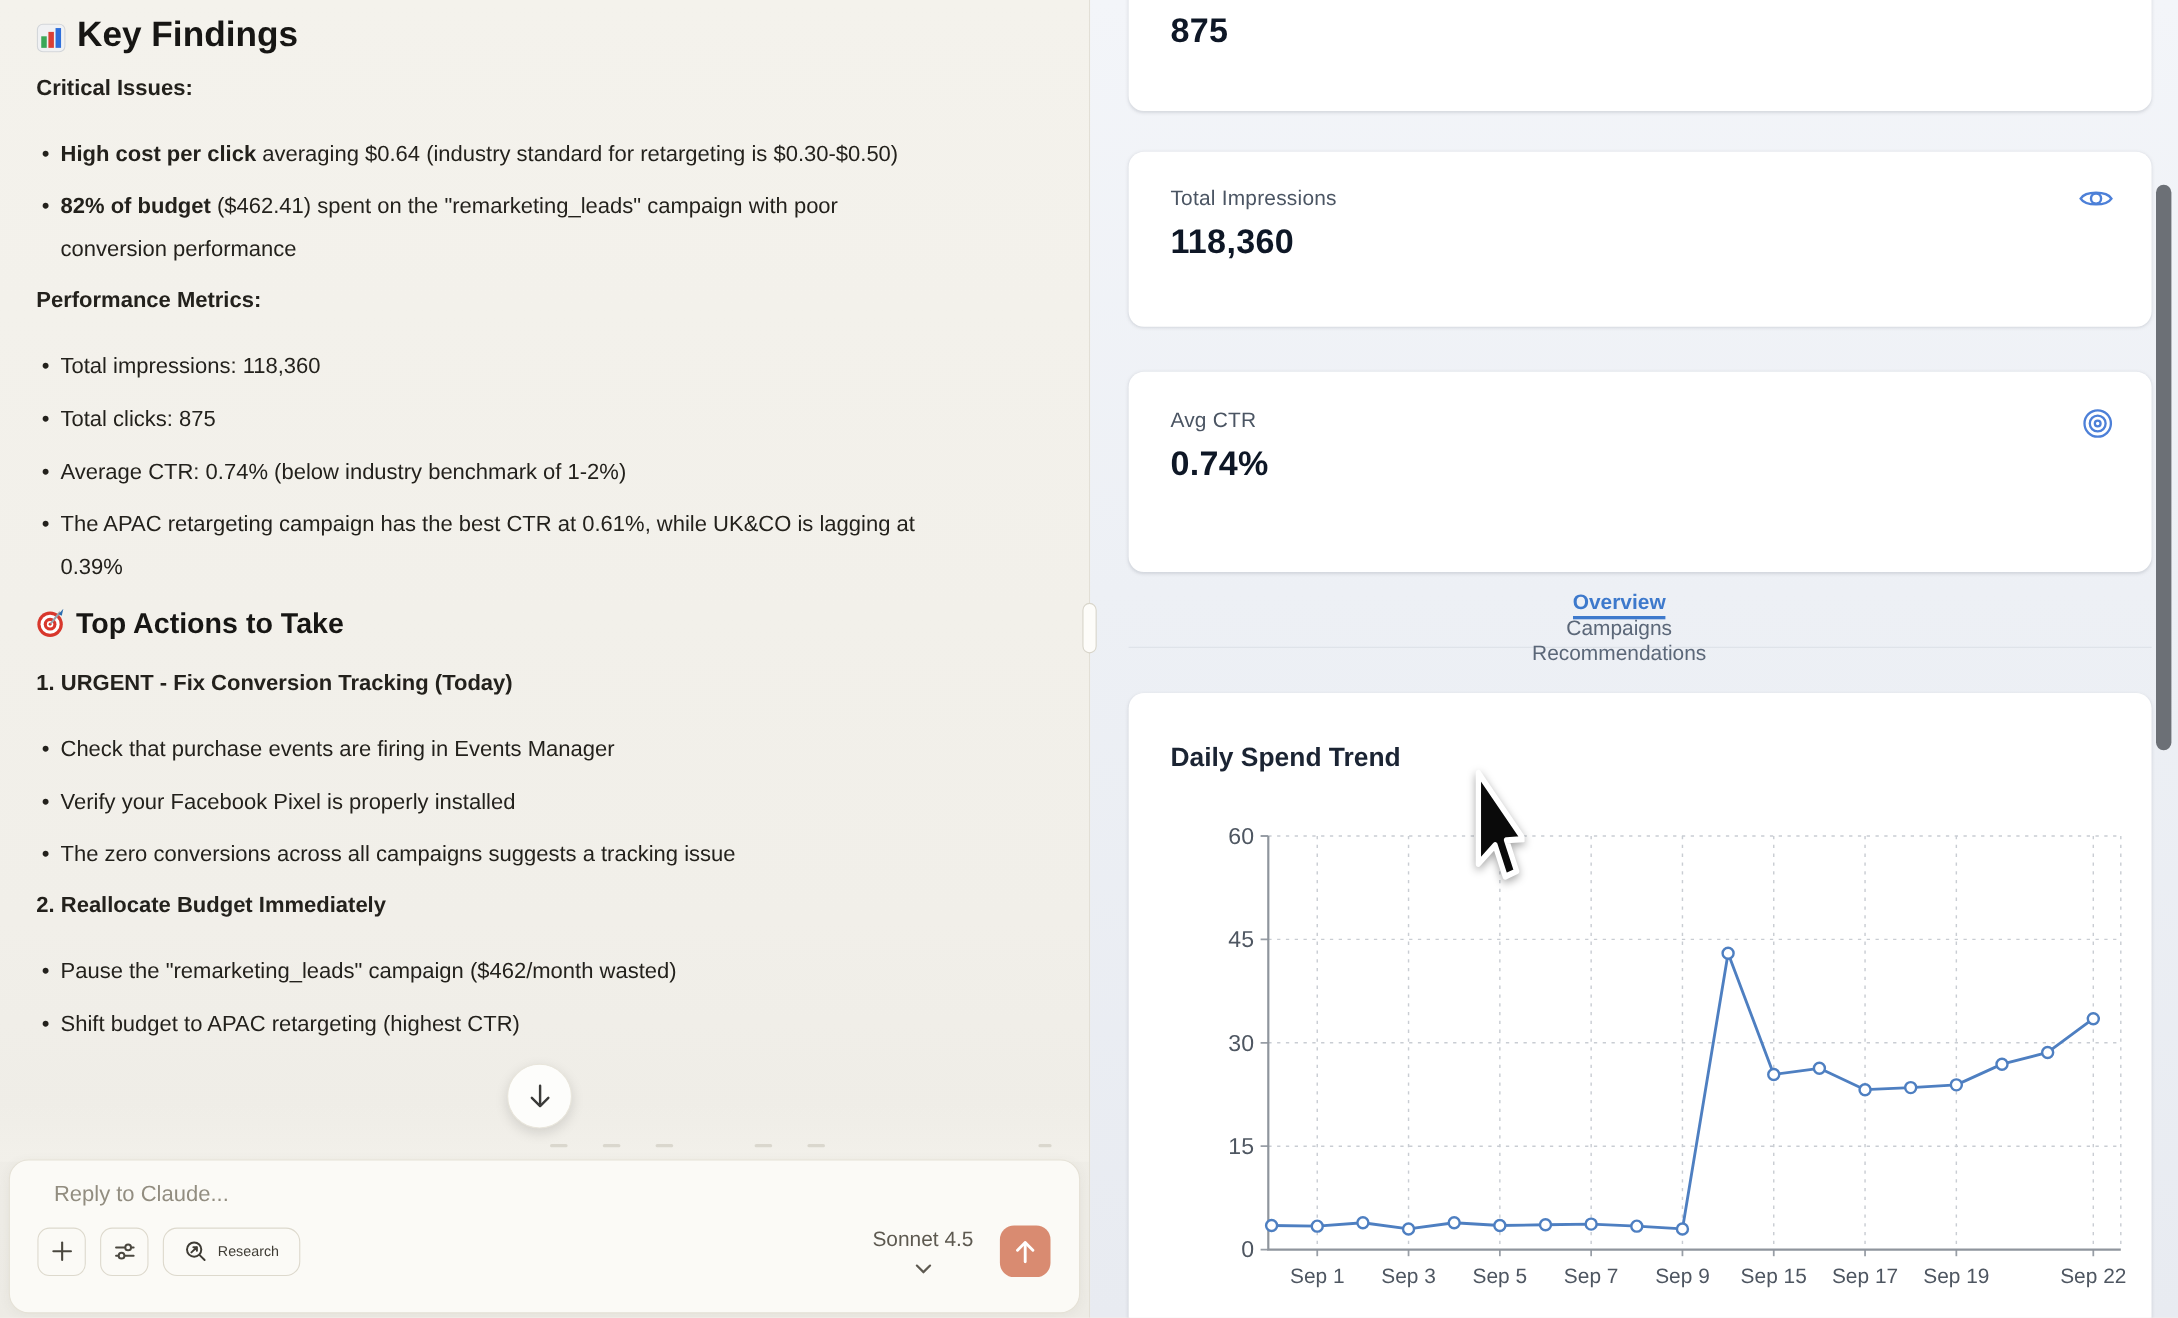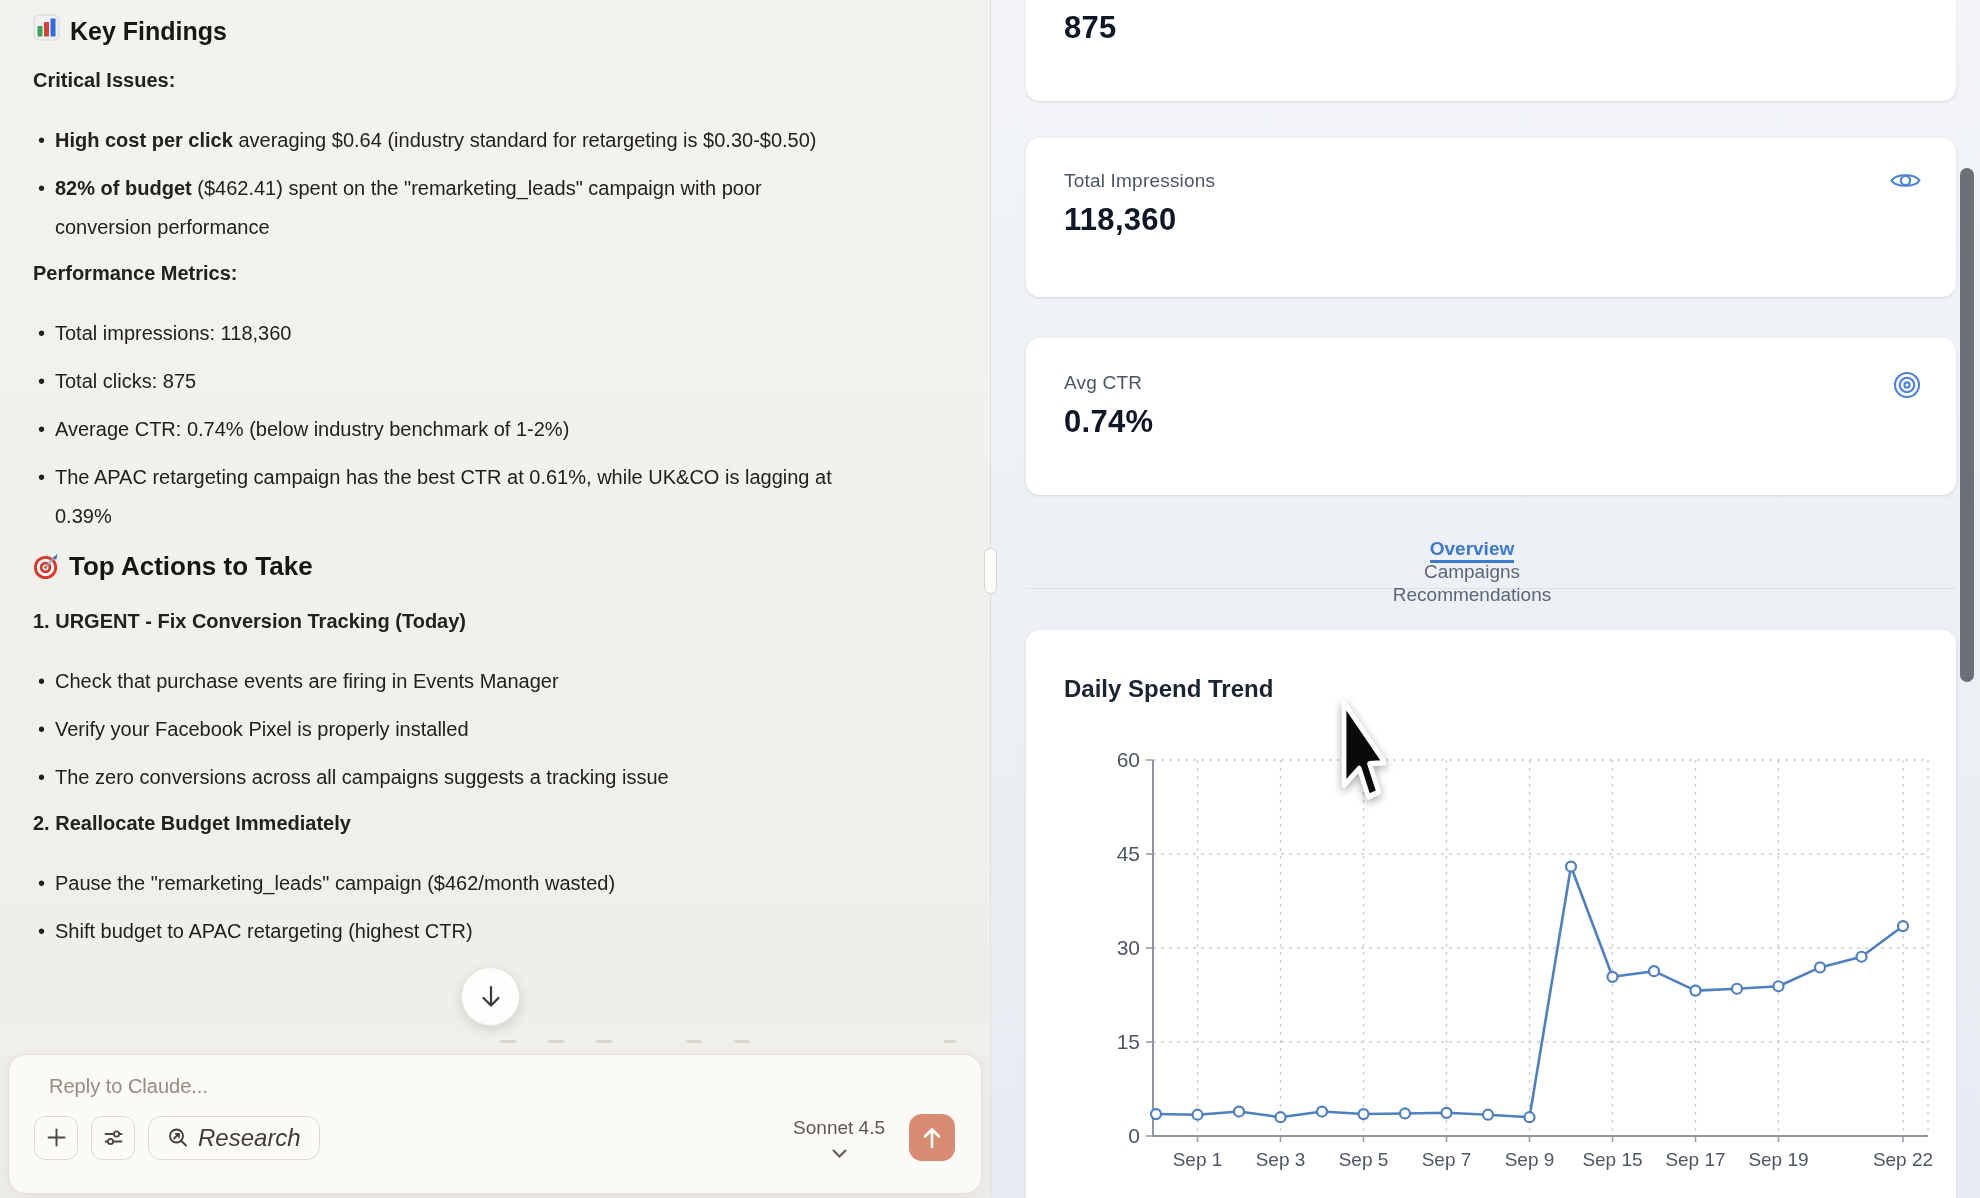--- a/index.html
+++ b/index.html
@@ -5,21 +5,21 @@
   html,body{margin:0;padding:0;}
   body{
     width:1980px;height:1198px;position:relative;overflow:hidden;
     font-family:"Liberation Sans", sans-serif;
     background:#f2f0ea;
   }
   
   .left-panel{position:absolute;left:0;top:0;width:990px;height:1198px;
     background:linear-gradient(180deg,#f4f2ec 0%,#f1efe9 70%,#edebe5 100%);}
   .content{position:absolute;left:33px;top:14px;width:810px;color:#23211c;font-size:20px;}
-  .h-findings{display:flex;align-items:flex-start;gap:10px;font-size:25px;font-weight:700;
+  .h-findings{display:flex;align-items:flex-end;gap:10px;font-size:32px;font-weight:700;
     color:#171614;margin:0 0 20px 0;line-height:34px;}
   .h-section{font-size:20px;font-weight:700;margin:14px 0 0 0;line-height:25px;color:#23211c;}
   .h-actions{display:flex;align-items:center;gap:9px;font-size:26px;font-weight:700;
     color:#171614;margin:14px 0 0 0;line-height:32px;}
   .h-sub{font-size:20px;font-weight:700;margin:27px 0 0 0;line-height:25px;}
   .h-sub2{font-size:20px;font-weight:700;margin:14px 0 0 0;line-height:25px;}
   ul.blist{list-style:none;margin:28px 0 0 0;padding:0 0 0 22px;}
   ul.blist li{position:relative;line-height:39px;margin:0 0 9px 0;}
   ul.blist li::before{content:"•";position:absolute;left:-17px;top:0;font-size:20px;color:#23211c;}
   .bld{font-weight:700;}
@@ -33,41 +33,41 @@
     background:#fbfaf6;border:1.5px solid #e5e1d6;border-radius:18px;
     box-shadow:0 2px 10px rgba(80,70,50,.05);box-sizing:border-box;padding:16px 26px 0 40px;}
   .composer-input{width:100%;border:none;outline:none;background:transparent;
     font-family:"Liberation Sans",sans-serif;font-size:20px;color:#3a372f;padding:4px 0 0 0;}
   .composer-input::placeholder{color:#928d80;}
   .composer-row{display:flex;align-items:center;margin-top:16px;}
   .c-btn{height:44px;border:1.5px solid #ddd9cd;border-radius:11px;background:transparent;
     display:flex;align-items:center;justify-content:center;color:#4a473f;cursor:pointer;box-sizing:border-box;}
   .c-btn.sq{width:44px;margin-right:13px;margin-left:-15px;}
   .c-btn.sq2{width:44px;margin-right:13px;margin-left:0;}
-  .c-btn.pill{padding:0 18px;gap:9px;border-radius:13px;font-size:24px;color:#3f3c35;font-style:italic;}
+  .c-btn.pill{padding:0 18px;gap:9px;border-radius:13px;font-size:13px;color:#3f3c35;}
   .model-select{margin-left:auto;display:flex;align-items:center;gap:10px;color:#5d5950;
     font-size:19px;cursor:pointer;margin-right:24px;flex-direction:column;}
   .send-btn{width:46px;height:47px;border-radius:13px;border:none;background:#d98b71;
     display:flex;align-items:center;justify-content:center;cursor:pointer;}
   
   .scroll-down{position:absolute;left:461px;top:967px;width:57px;height:57px;border-radius:50%;
     background:#fdfdfb;border:1px solid #e8e5db;box-shadow:0 4px 12px rgba(0,0,0,.13);z-index:5;
     display:flex;align-items:center;justify-content:center;color:#3a3a38;cursor:pointer;}
   
   .divider{position:absolute;left:990px;top:0;width:1px;height:1198px;background:#e2dfd6;}
   .divider-handle{position:absolute;left:984px;top:548px;width:13px;height:46px;border-radius:7px;
     background:#fdfcf9;border:1.5px solid #d8d5ca;box-sizing:border-box;z-index:6;cursor:col-resize;}
   
   .right-panel{position:absolute;left:991px;top:0;width:989px;height:1198px;
     background:linear-gradient(180deg,#f3f5f9 0%,#edf0f5 45%,#e8ebf1 100%);}
   .card{position:absolute;left:35px;width:930px;background:#ffffff;border-radius:14px;
     box-shadow:0 1px 2px rgba(16,24,40,.05),0 1px 4px rgba(16,24,40,.07);box-sizing:border-box;overflow:hidden;}
   .card1{top:-52px;height:153px;}
   .card2{top:138px;height:159px;}
-  .card3{top:338px;height:157px;}
+  .card3{top:338px;height:182px;}
   .m-label{position:absolute;left:38px;font-size:19px;color:#4b5563;letter-spacing:.2px;}
   .m-value{position:absolute;left:38px;font-size:31px;font-weight:700;color:#0e1726;letter-spacing:.3px;}
   .m-icon{position:absolute;right:34px;}
   
   .tabs{position:absolute;left:35px;top:538px;width:930px;height:51px;border-bottom:1.5px solid #dde1e8;
     display:flex;align-items:center;box-sizing:border-box;padding-left:20px;flex-direction:column;}
   .tab{font-size:19px;color:#5b6778;margin-right:58px;cursor:pointer;height:100%;
     display:flex;align-items:center;border-bottom:3px solid transparent;box-sizing:border-box;margin-bottom:-2px;}
   .tab.active{color:#3d79cc;font-weight:600;border-bottom-color:#3d79cc;}
   

